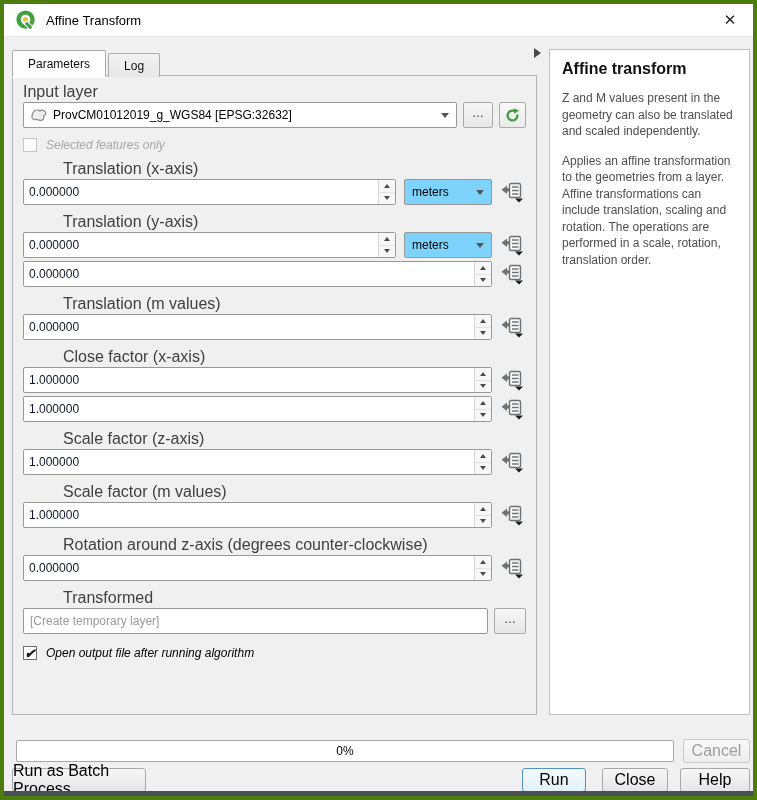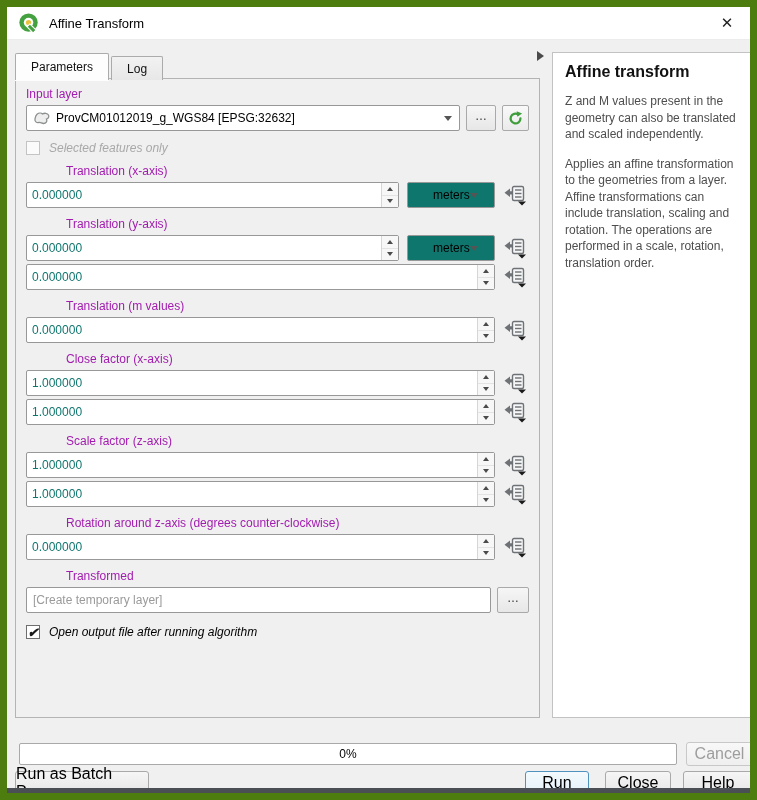--- a/index.html
+++ b/index.html
@@ -1,48 +1,48 @@
 <!DOCTYPE html>
 <html><head>
 <meta charset="utf-8">
 <style>
   html,body{margin:0;padding:0;background:#d8d8d8;font-family:"Liberation Sans",sans-serif;}
-  .dialog{position:relative;width:757px;height:800px;background:#f0f0f0;border:7px solid #4d7c0f;box-sizing:border-box;overflow:hidden;}
+  .dialog{position:relative;width:757px;height:800px;background:#f0f0f0;border:4px solid #4d7c0f;box-sizing:border-box;overflow:hidden;}
   
   .titlebar{height:32px;background:#ffffff;display:flex;align-items:center;padding-left:11px;border-bottom:1px solid #ececec;}
   .apptitle{font-size:13px;color:#000;margin-left:9px;}
   .closebtn{position:absolute;right:0;top:0;width:46px;height:32px;display:flex;align-items:center;justify-content:center;font-size:15px;color:#222;cursor:default;}
   
   .tabbar{position:absolute;left:8px;top:46px;display:flex;align-items:flex-end;z-index:3;}
   .tab{height:23px;padding:0 15px;font-size:12px;display:flex;align-items:center;border:1px solid #ababab;border-bottom:none;background:linear-gradient(#f2f2f2,#e7e7e7);margin-right:2px;border-radius:2px 2px 0 0;color:#111;}
   .tab.active{background:#fdfdfd;height:26px;box-shadow:0 1px 0 #fdfdfd;}
   
   .pane{position:absolute;left:8px;top:71px;width:525px;height:640px;border:1px solid #b4b4b4;background:#f0f0f0;box-sizing:border-box;padding:8px 10px 0 10px;z-index:1;}
-  .lbl{font-size:12px;color:#a21caf;line-height:15px;}
+  .lbl{font-size:16px;color:#404040;line-height:15px;}
   .fld-lbl{margin-top:9px;margin-left:40px;}
   .row{display:flex;align-items:center;margin-top:3px;}
   .combo{flex:1;height:26px;background:#fff;border:1px solid #989898;border-radius:2px;display:flex;align-items:center;padding:0 7px 0 6px;box-sizing:border-box;font-size:12px;color:#000;min-width:0;}
   .combo .txt{white-space:nowrap;overflow:hidden;margin-left:5px;}
   .combo .arrow{margin-left:auto;}
   .tri-dn{width:0;height:0;border-left:4px solid transparent;border-right:4px solid transparent;border-top:5px solid #555;}
   .tri-up-s{width:0;height:0;border-left:3.5px solid transparent;border-right:3.5px solid transparent;border-bottom:4px solid #4a4a4a;}
   .tri-dn-s{width:0;height:0;border-left:3.5px solid transparent;border-right:3.5px solid transparent;border-top:4px solid #4a4a4a;}
   .btn-sm{width:30px;height:26px;margin-left:6px;background:linear-gradient(#f6f6f6,#e7e7e7);border:1px solid #a9a9a9;border-radius:2px;font-size:12px;color:#333;display:flex;align-items:center;justify-content:center;box-sizing:border-box;padding:0 0 4px 0;}
   .iconbtn{width:27px;height:26px;margin-left:6px;background:linear-gradient(#f9f9f9,#ebebeb);border:1px solid #a9a9a9;border-radius:2px;display:flex;align-items:center;justify-content:center;box-sizing:border-box;}
   .chkrow{display:flex;align-items:center;margin-top:10px;font-style:italic;}
   .chk{width:14px;height:14px;border:1px solid #6e6e6e;background:#fff;box-sizing:border-box;display:flex;align-items:center;justify-content:center;font-size:13px;font-weight:bold;color:#1a1a1a;line-height:1;}
   .chk-label{font-size:12px;margin-left:9px;}
   .chkrow.disabled .chk{border-color:#c4c4c4;background:#fbfbfb;color:transparent;}
   .chkrow.disabled .chk-label{color:#a8a8a8;}
   .spin{flex:1;height:26px;background:#fff;border:1px solid #989898;border-radius:2px;display:flex;box-sizing:border-box;min-width:0;}
-  .spin input{flex:1;border:none;outline:none;font-family:"Liberation Sans",sans-serif;font-size:12px;padding:0 0 0 5px;min-width:0;background:transparent;color:#0f766e;}
+  .spin input{flex:1;border:none;outline:none;font-family:"Liberation Sans",sans-serif;font-size:12px;padding:0 0 0 5px;min-width:0;background:transparent;color:#0f172a;}
   .spin .btns{width:16px;display:flex;flex-direction:column;border-left:1px solid #d6d6d6;}
   .spin .btns span{flex:1;display:flex;align-items:center;justify-content:center;background:#f7f7f7;}
   .spin .btns span:first-child{border-bottom:1px solid #e3e3e3;}
-  .unit{width:88px;flex:none;margin-left:8px;height:26px;background:#0f766e;border:1px solid #989898;border-radius:2px;display:flex;align-items:center;padding:0 25px;box-sizing:border-box;font-size:12px;}
+  .unit{width:88px;flex:none;margin-left:8px;height:26px;background:#7dd3fc;border:1px solid #989898;border-radius:2px;display:flex;align-items:center;padding:0 7px;box-sizing:border-box;font-size:12px;}
   .unit .arrow{margin-left:auto;}
   .ddbtn{width:27px;height:24px;margin-left:7px;flex:none;background:transparent;border:none;display:flex;align-items:center;justify-content:center;padding:0;}
   .txtinput{flex:1;height:26px;border:1px solid #989898;border-radius:2px;background:#fff;box-sizing:border-box;font-family:"Liberation Sans",sans-serif;font-size:12px;padding:0 6px;color:#000;min-width:0;}
   .txtinput::placeholder{color:#9a9a9a;opacity:1;}
   
   .help-handle{position:absolute;left:530px;top:44px;width:0;height:0;border-top:5px solid transparent;border-bottom:5px solid transparent;border-left:7px solid #4a4a4a;}
   .help{position:absolute;left:545px;top:45px;width:201px;height:666px;background:#fff;border:1px solid #c2c2c2;box-sizing:border-box;padding:8px 12px;overflow:hidden;}
   .help h1{font-size:16px;margin:2px 0 12px 0;color:#111;font-family:"Liberation Sans",sans-serif;}
   .help p{font-size:12px;color:#4e4e4e;line-height:1.38;margin:0 0 13px 0;}
   
@@ -259,20 +259,21 @@
             </span>
           </span>
       </div>
       <button class="ddbtn">
           <svg width="23" height="21">
             <use href="#icon-dd"></use>
           </svg>
         </button>
     </div>
 
+    <div class="lbl fld-lbl">Scale factor (m values)</div>
     <div class="row">
       <div class="spin">
         <input value="1.000000" style="">
         <span class="btns">
             <span>
               <i class="tri-up-s"></i>
             </span>
             <span>
               <i class="tri-dn-s"></i>
             </span>

